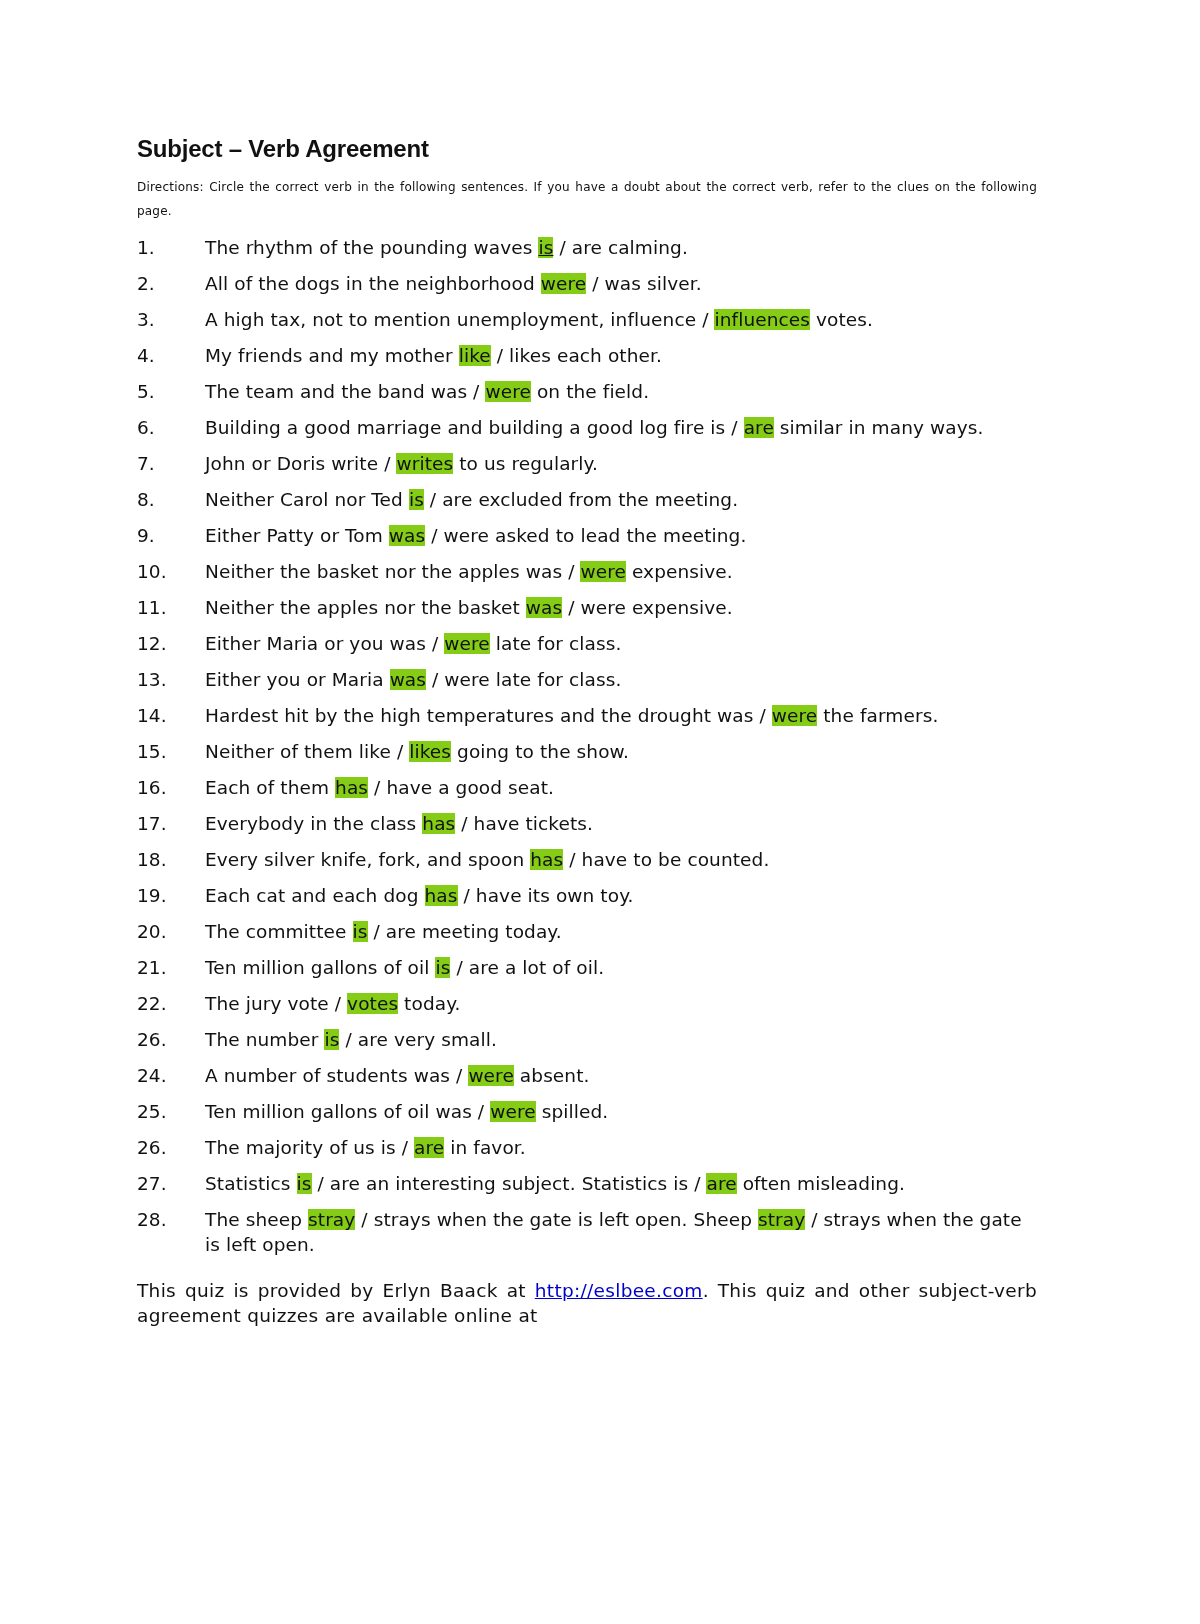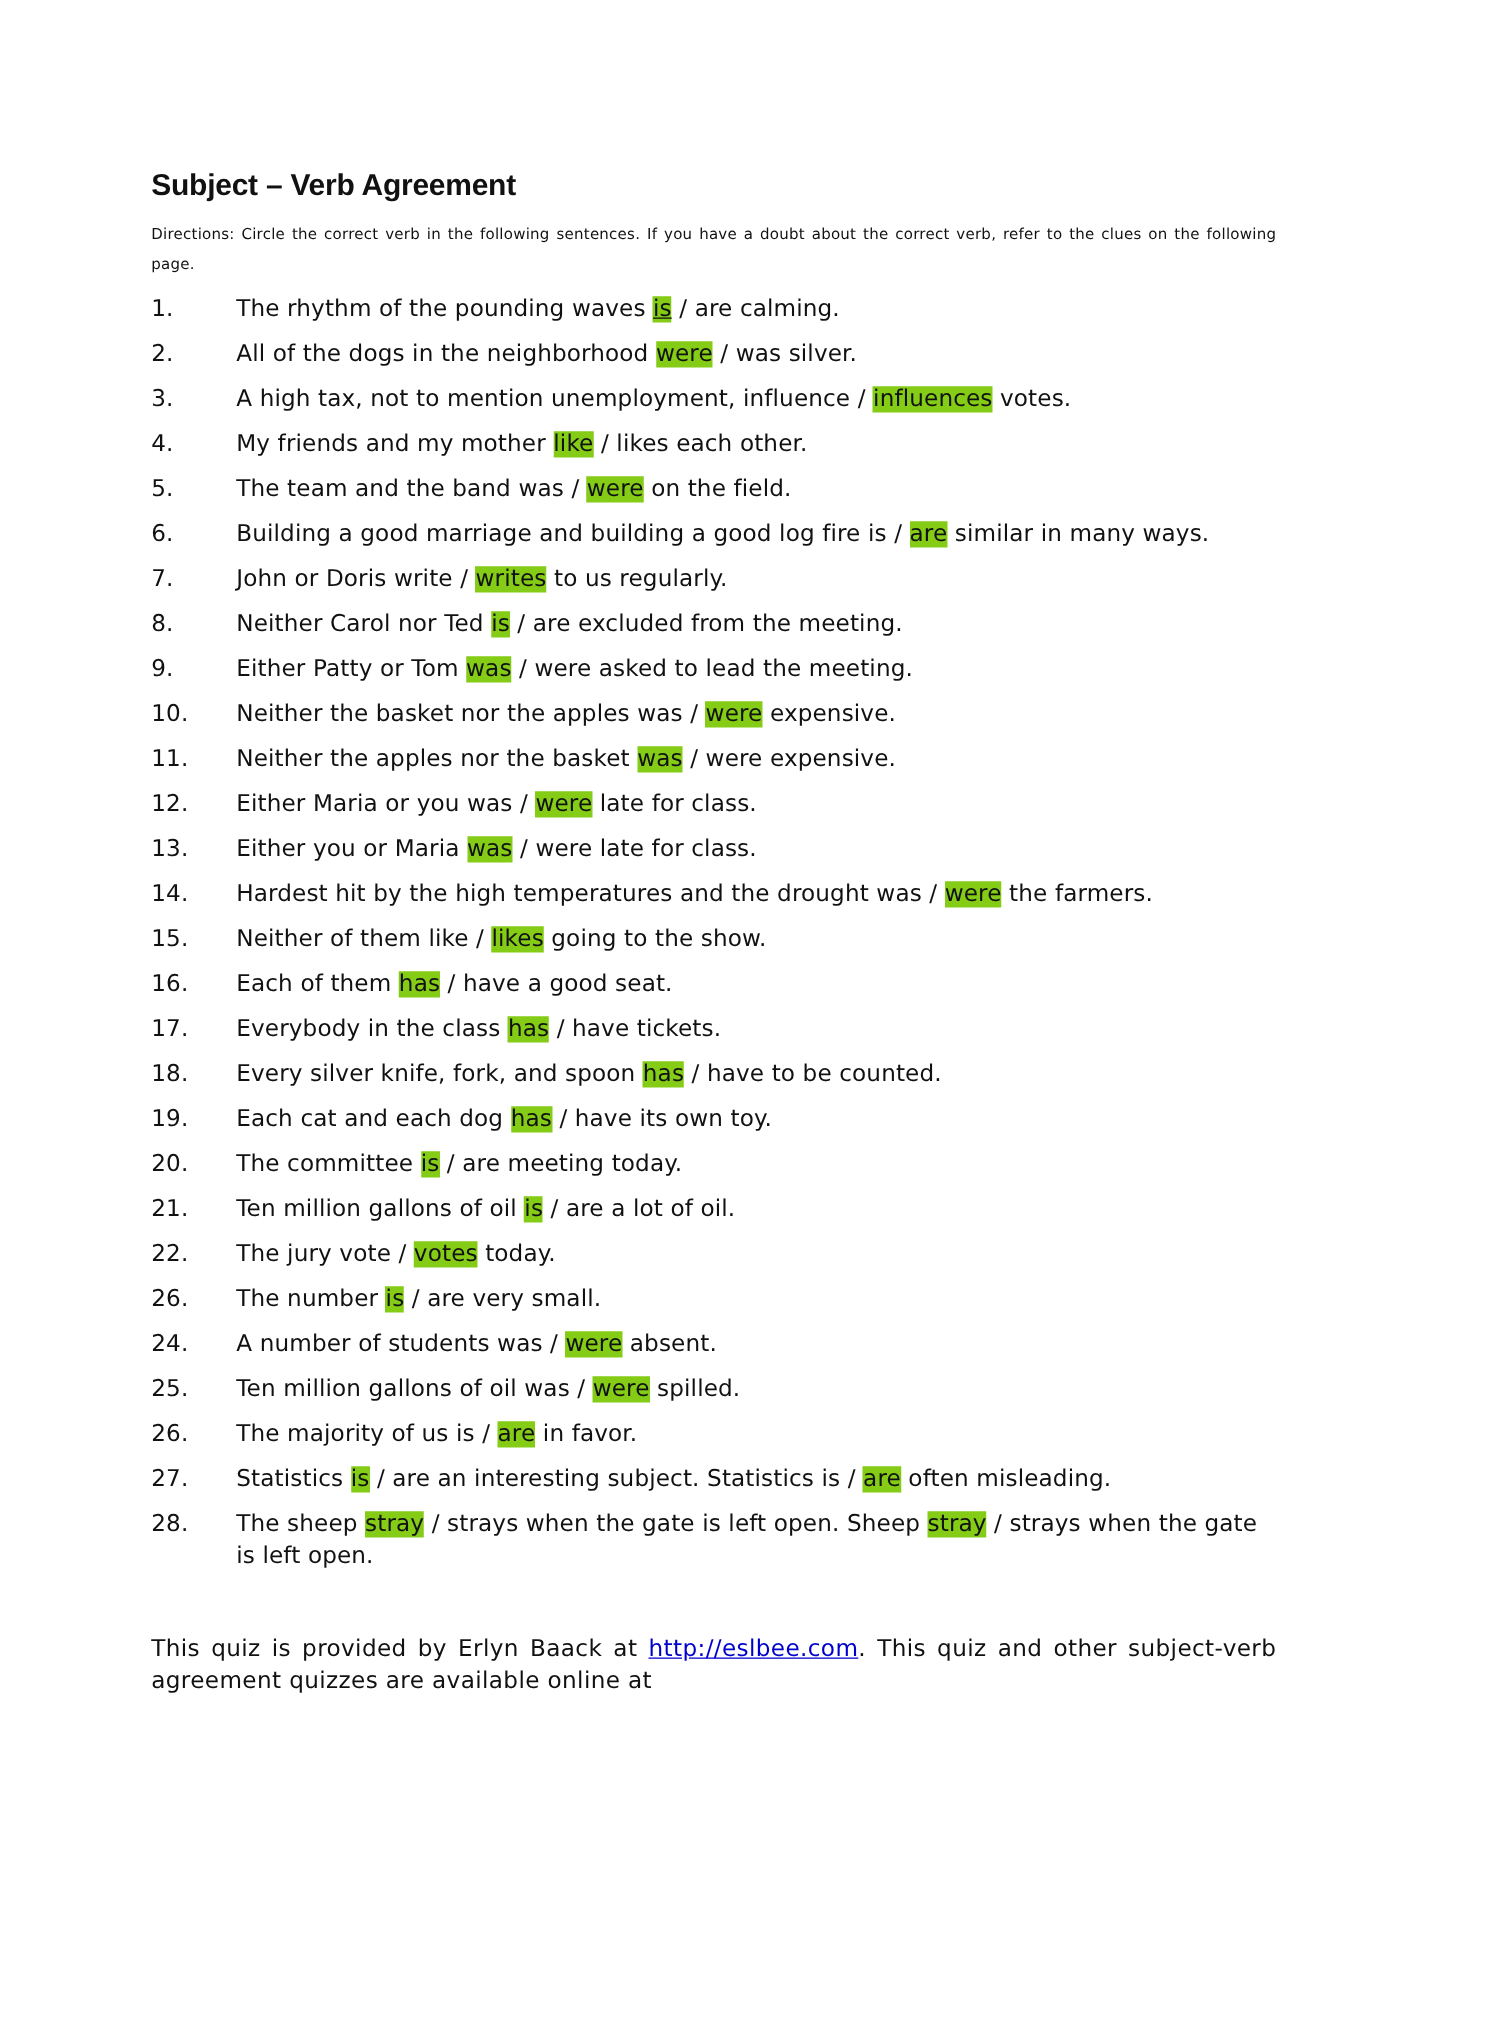--- a/index.html
+++ b/index.html
@@ -1,27 +1,27 @@
 <!DOCTYPE html>
 <html><head>
 <meta charset="utf-8">
 <style>
   html, body { margin: 0; padding: 0; background: #ffffff; }
   body { width: 1200px; height: 1624px; position: relative; overflow: hidden;
          font-family: "DejaVu Sans", sans-serif; color: #111; }
-  .page { position: absolute; left: 121px; top: 135px; width: 900px; }
+  .page { position: absolute; left: 137px; top: 135px; width: 900px; }
   .title { font-family: "Liberation Sans", sans-serif; font-weight: bold; font-size: 24px;
            margin: 0 0 12px 0; letter-spacing: -0.2px; }
   .directions { font-size: 12px; line-height: 24px; margin: 0 0 12px 0; text-align: justify; letter-spacing: 0.2px; }
   .item { display: flex; font-size: 18.5px; line-height: 25px; margin-bottom: 11px; letter-spacing: 0.1px; }
   .num { width: 68px; flex: none; }
   .txt { flex: 1; }
   .hl { background: #84cc16; }
   .ul { text-decoration: underline; }
-  .footer { font-size: 18.5px; line-height: 25px; margin-top: 50px; text-align: justify; letter-spacing: 0.3px; }
+  .footer { font-size: 18.5px; line-height: 25px; margin-top: 21px; text-align: justify; letter-spacing: 0.3px; }
   .link { color: #0000cc; text-decoration: underline; }
 </style>
 </head>
 <body>
 
 <div class="page">
   <h1 class="title">Subject – Verb Agreement</h1>
   <p class="directions">Directions: Circle the correct verb in the following sentences. If you have a doubt about the correct verb, refer to the clues on the following page.</p>
   <div id="items">
       <div class="item">

